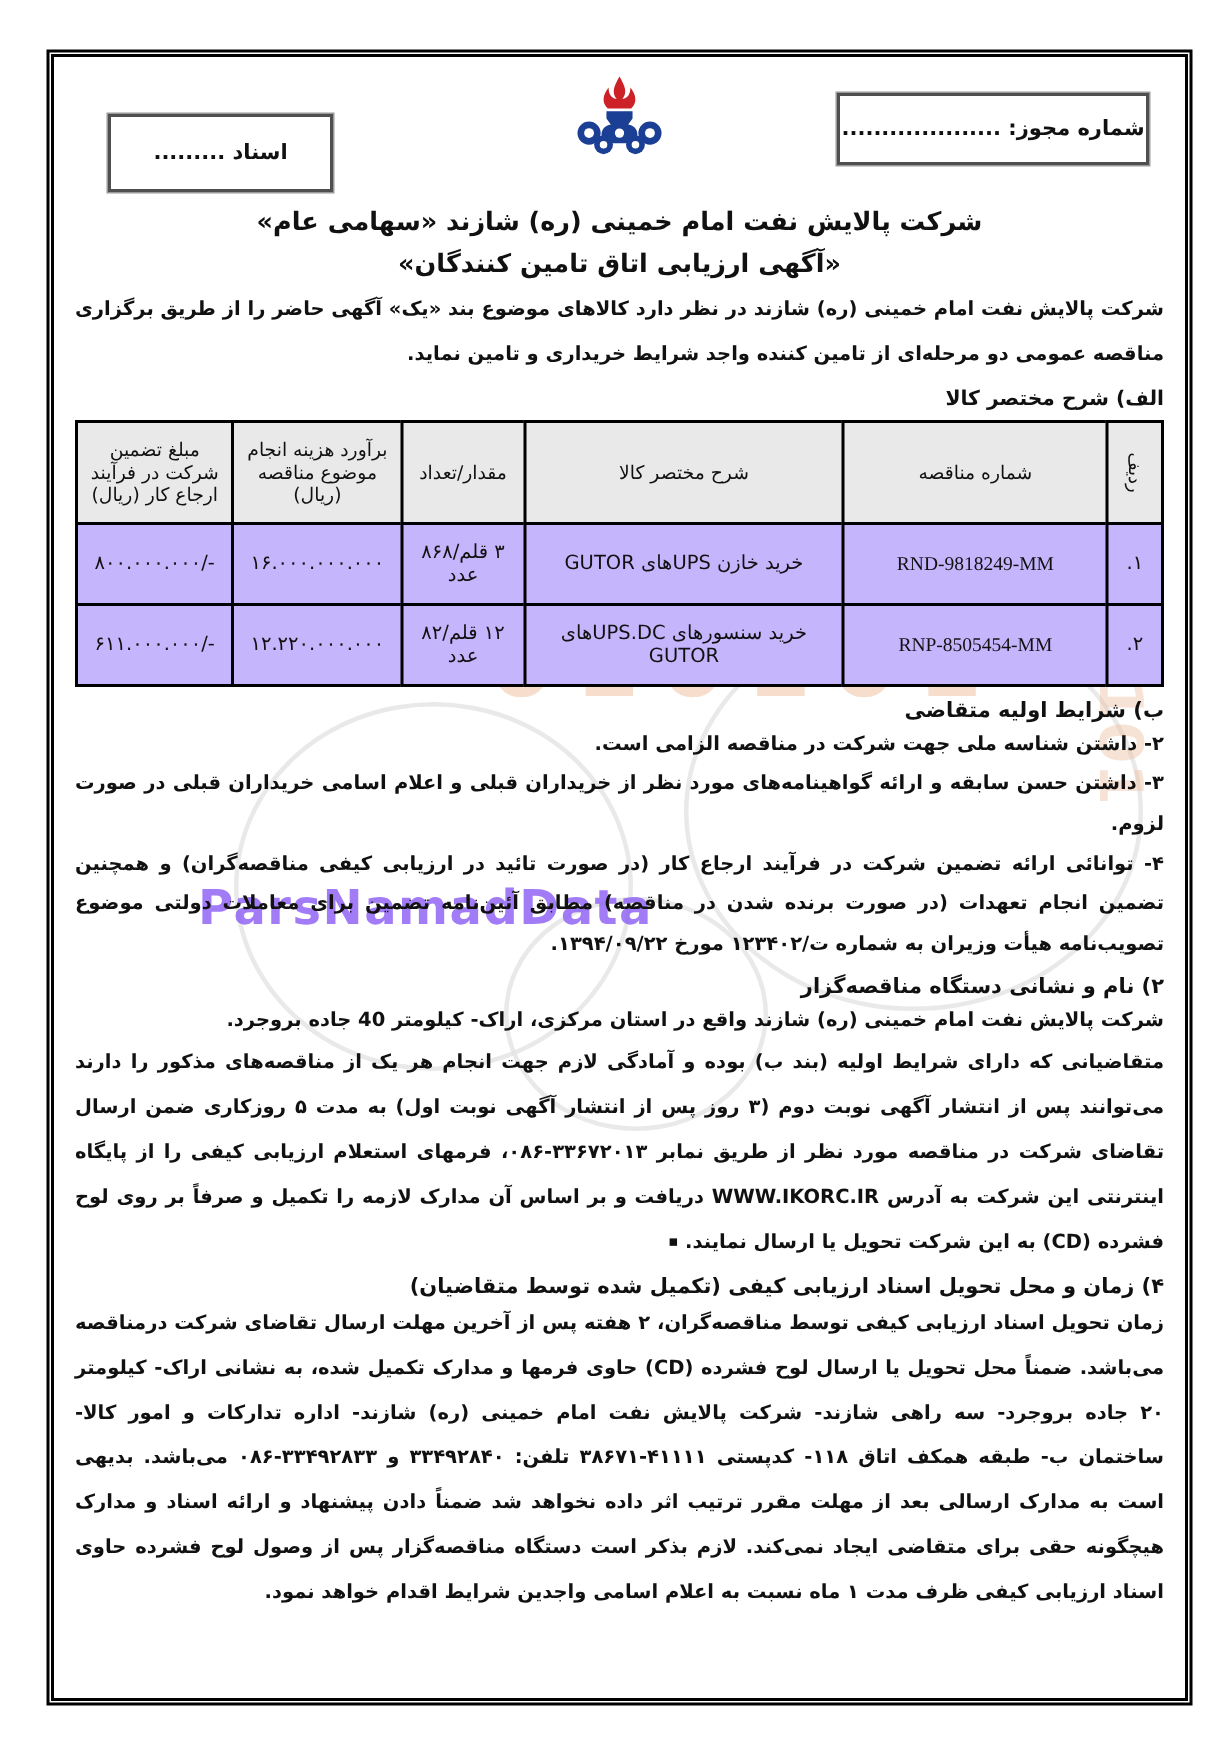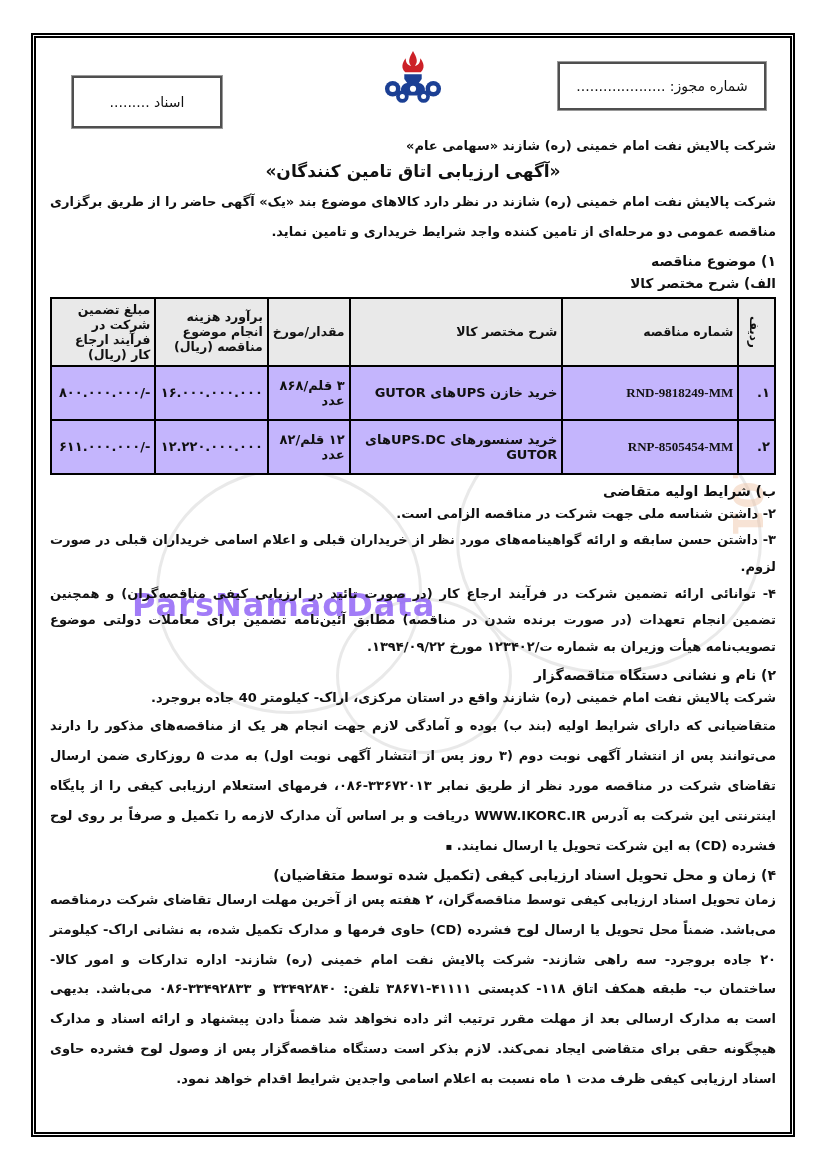--- a/index.html
+++ b/index.html
@@ -18,36 +18,36 @@
   .wm-digits2{left:655px;top:420px;font-size:40px;font-weight:bold;color:#efc3a4;
               direction:ltr;transform:rotate(90deg);opacity:.45;}
   .wm-circle{border:3px solid #e4e4e4;border-radius:50%;opacity:.8;}
   .c1{left:420px;top:370px;width:300px;height:260px;}
   .c2{left:120px;top:430px;width:260px;height:240px;}
   .c3{left:300px;top:560px;width:170px;height:150px;}
   
   .hdr{position:relative;height:96px;z-index:1;}
   .box3d{position:absolute;border:2px solid #4f4f4f;outline:1px solid #9a9a9a;
          background:#fff;display:flex;align-items:center;justify-content:center;
-         font-size:14px;font-weight:normal;}
+         font-size:14px;font-weight:bold;}
   .permit{top:14px;right:10px;width:204px;height:44px;}
   .nobat{top:28px;left:22px;width:146px;height:48px;}
   .logo{position:absolute;left:50%;top:2px;transform:translateX(-50%);}
-  .company{position:relative;font-size:13px;font-weight:bold;z-index:1;margin-top:-6px;}
+  .company{position:relative;text-align:center;font-size:17px;font-weight:bold;z-index:1;margin-top:-6px;}
   .title{position:relative;text-align:center;font-size:17px;font-weight:bold;z-index:1;margin:8px 0 6px;}
   
   .para{position:relative;z-index:1;font-size:13px;font-weight:bold;line-height:2.3;
         text-align:justify;margin:0 0 4px;}
   .h-line{position:relative;z-index:1;font-size:14px;font-weight:bold;margin:6px 0 2px;}
   .sub-h{font-size:13.5px;}
   
   table.goods{position:relative;z-index:1;width:100%;border-collapse:collapse;
               margin:6px 0 8px;table-layout:fixed;}
-  table.goods th,table.goods td{border:2px solid #000;font-weight:bold;
-              vertical-align:middle;padding:3px 4px;}
+  table.goods th,table.goods td{border:2px solid #000;font-weight:normal;
+              text-align:center;vertical-align:middle;padding:3px 4px;}
   table.goods th{background:#e9e9e9;font-size:12.5px;height:60px;}
   table.goods td{background:#c4b5fd;font-size:13px;height:46px;}
   .col-row{width:36px;}
   .col-no{width:172px;}
   .col-desc{width:208px;}
   .col-qty{width:80px;}
   .col-est{width:110px;}
   .col-gar{width:102px;}
   .rot{display:inline-block;transform:rotate(90deg);white-space:nowrap;font-size:12px;}
   .latin{direction:ltr;unicode-bidi:embed;font-family:"Liberation Serif","DejaVu Serif",serif;
@@ -95,38 +95,37 @@
           </g>
         </svg>
       </div>
     </div>
 
     <div class="company">شرکت پالایش نفت امام خمینی (ره) شازند «سهامی عام»</div>
     <div class="title">«آگهی ارزیابی اتاق تامین کنندگان»</div>
 
     <p class="para">شرکت پالایش نفت امام خمینی (ره) شازند در نظر دارد کالاهای موضوع بند «یک» آگهی حاضر را از طریق برگزاری مناقصه عمومی دو مرحله‌ای از تامین کننده واجد شرایط خریداری و تامین نماید.</p>
 
-    <div class="h-line">۱) موضوع مناقصه</div>
     <div class="h-line sub-h">الف) شرح مختصر کالا</div>
 
     <table class="goods">
       <colgroup>
         <col class="col-row">
           <col class="col-no">
           <col class="col-desc">
         <col class="col-qty">
           <col class="col-est">
           <col class="col-gar">
       </colgroup>
       <thead>
         <tr>
           <th><span class="rot">ردیف</span></th>
           <th>شماره مناقصه</th>
           <th>شرح مختصر کالا</th>
-          <th>مقدار/مورخ</th>
+          <th>مقدار/تعداد</th>
           <th>برآورد هزینه انجام موضوع مناقصه (ریال)</th>
           <th>مبلغ تضمین شرکت در فرآیند ارجاع کار (ریال)</th>
         </tr>
       </thead>
       <tbody>
         <tr>
           <td>۱.</td>
           <td class="latin">RND-9818249-MM</td>
           <td>خرید خازن UPSهای GUTOR</td>
           <td>۳ قلم/۸۶۸ عدد</td>

